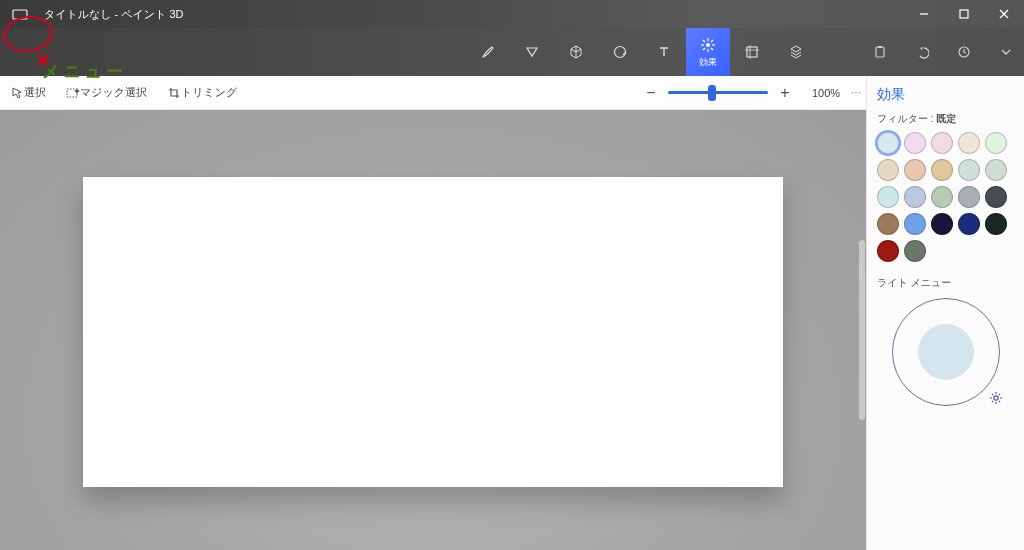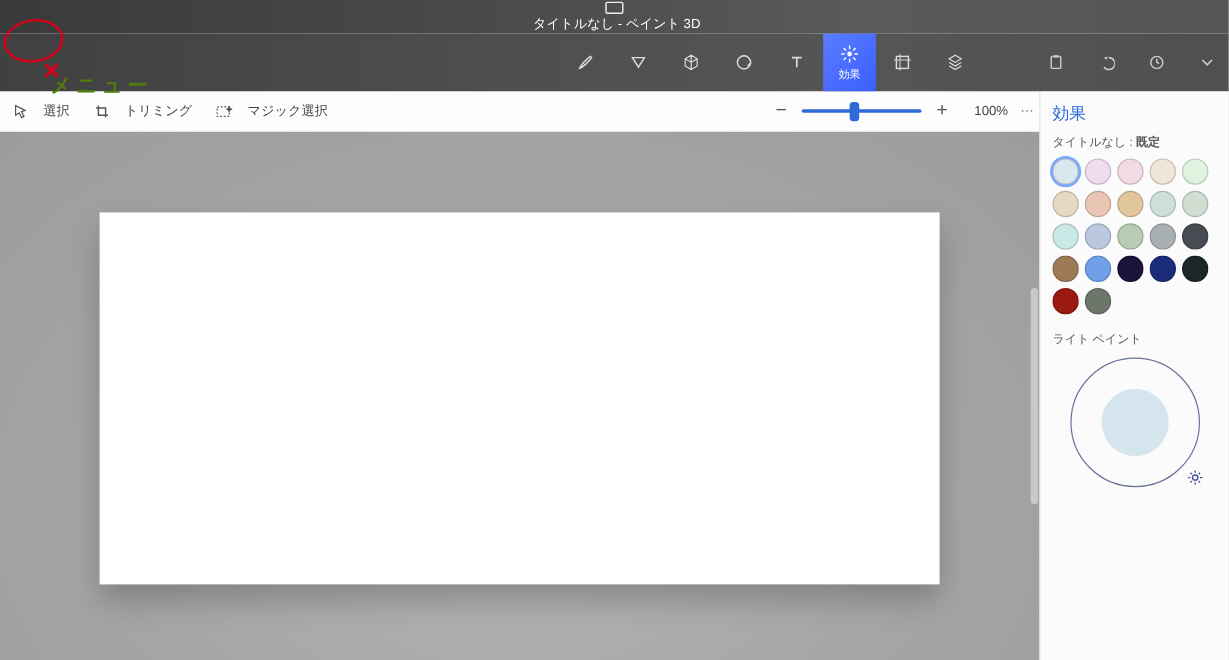--- a/index.html
+++ b/index.html
@@ -1,36 +1,36 @@
 <!DOCTYPE html>
 <html><head>
 <meta charset="utf-8">
 <style>
 * { box-sizing: border-box; margin: 0; padding: 0; font-family: "Yu Gothic UI", "Segoe UI", sans-serif; }
 body { width: 1024px; height: 550px; overflow: hidden; background: #f0f0f0; }
 
-.titlebar { height: 28px; background: linear-gradient(to right, #3a3a3a, #4a4a4a 40%, #5a5a5a 70%, #555); display: flex; align-items: center; color: #fff; font-size: 11px; position: relative; flex-direction: column; }
+.titlebar { height: 28px; background: linear-gradient(to right, #3a3a3a, #4a4a4a 40%, #5a5a5a 70%, #555); display: flex; align-items: center; color: #fff; font-size: 11px; position: relative; }
 .titlebar .menu-btn { width: 40px; height: 28px; display: flex; align-items: center; justify-content: center; }
 .titlebar .title { margin-left: 4px; }
 .titlebar .win-controls { margin-left: auto; display: flex; }
 .titlebar .win-btn { width: 40px; height: 28px; display: flex; align-items: center; justify-content: center; }
 
 .maintabs { height: 48px; background: linear-gradient(to right, #404040, #4e4e4e 40%, #555 70%, #505050); display: flex; align-items: stretch; justify-content: center; position: relative; }
 .maintabs .spacer-left { flex: 0 0 260px; }
 .maintabs .tab { width: 44px; display: flex; flex-direction: column; align-items: center; justify-content: center; color: #eaeaea; font-size: 9px; gap: 2px; }
 .maintabs .tab.active { background: linear-gradient(135deg, #5b7cff, #3a5fff); color: #fff; }
 .maintabs .tab .ticon { height: 18px; display: flex; align-items: center; justify-content: center; }
 .maintabs .right-cluster { position: absolute; right: 6px; top: 0; height: 48px; display: flex; align-items: center; gap: 18px; color: #ddd; }
 .maintabs .rbtn { width: 24px; height: 24px; display: flex; align-items: center; justify-content: center; }
 
 .app-body { display: flex; height: calc(550px - 76px); }
 
 .workspace { flex: 1; display: flex; flex-direction: column; background: #b5b5b5; }
 .toolbar2 { height: 34px; background: #fdfdfd; border-bottom: 1px solid #e9e9e9; display: flex; align-items: center; font-size: 11px; color: #444; }
-.toolbar2 .tool { display: flex; align-items: center; gap: 12px; padding: 0 10px; height: 100%; }
+.toolbar2 .tool { display: flex; align-items: center; gap: 0; padding: 0 10px; height: 100%; }
 .toolbar2 .tool .ticon2 { width: 14px; height: 14px; display: flex; align-items: center; justify-content: center; }
 .toolbar2 .grow { flex: 1; }
 .toolbar2 .zoom-slider { width: 100px; height: 3px; background: #2f6bd8; position: relative; margin: 0 6px; border-radius: 2px; }
 .toolbar2 .zoom-slider::after { content: ""; width: 8px; height: 16px; background: #2f6bd8; border-radius: 3px; position: absolute; left: 40%; top: -6px; }
 .toolbar2 .pm { width: 22px; text-align: center; font-size: 16px; color: #555; }
 .toolbar2 .zoom-pct { width: 40px; text-align: center; margin-left: 10px; }
 .toolbar2 .dots { width: 20px; text-align: center; color: #888; }
 
 .canvas-area { flex: 1; position: relative; background: radial-gradient(ellipse at 50% 70%, #b5b5b5 0%, #a5a5a5 55%, #9c9c9c 100%); display: flex; align-items: center; justify-content: center; }
 .canvas { width: 700px; height: 310px; background: #fff; box-shadow: 0 14px 24px rgba(0,0,0,0.22); margin-top: 4px; }
@@ -192,53 +192,53 @@
       <div class="tool">
         <span class="ticon2">
             <svg width="12" height="12" viewBox="0 0 12 12">
               <path d="M2 1l8 4-3 1 2 4-2 1-2-4-3 2z" fill="none" stroke="#555" stroke-width="1"></path>
             </svg>
           </span>
         <span>選択</span>
       </div>
       <div class="tool">
         <span class="ticon2">
-            <svg width="12" height="12" viewBox="0 0 12 12">
-              <path d="M3 1v8h8M1 3h8v8" fill="none" stroke="#555" stroke-width="1.2"></path>
-            </svg>
-          </span>
-        <span>トリミング</span>
-      </div>
-      <div class="tool">
-        <span class="ticon2">
             <svg width="14" height="12" viewBox="0 0 14 12">
               <rect x="1" y="2" width="10" height="8" fill="none" stroke="#555" stroke-width="1" stroke-dasharray="1.5 1.5"></rect>
               <path d="M11 1l1 2 2 1-2 1-1 2-1-2-2-1 2-1z" fill="#555"></path>
             </svg>
           </span>
         <span>マジック選択</span>
       </div>
+      <div class="tool">
+        <span class="ticon2">
+            <svg width="12" height="12" viewBox="0 0 12 12">
+              <path d="M3 1v8h8M1 3h8v8" fill="none" stroke="#555" stroke-width="1.2"></path>
+            </svg>
+          </span>
+        <span>トリミング</span>
+      </div>
       <div class="grow"></div>
       <div class="pm">−</div>
       <div class="zoom-slider"></div>
       <div class="pm">+</div>
       <div class="zoom-pct">100%</div>
       <div class="dots">⋯</div>
     </div>
 
     <div class="canvas-area">
       <div class="canvas"></div>
       <div class="scroll-thumb"></div>
     </div>
   </div>
 
   <div class="sidepanel">
     <div class="panel-title">効果</div>
     <div class="filter-row">
-      <span>タイトルなし :</span>
+      <span>フィルター :</span>
       <b>既定</b>
     </div>
     <div class="swatches" id="swatches">
         <div class="swatch sel" style="background: rgb(216, 232, 238);"></div>
         <div class="swatch" style="background: rgb(240, 220, 239);"></div>
         <div class="swatch" style="background: rgb(242, 219, 228);"></div>
         <div class="swatch" style="background: rgb(238, 230, 214);"></div>
         <div class="swatch" style="background: rgb(223, 243, 223);"></div>
         <div class="swatch" style="background: rgb(230, 217, 194);"></div>
         <div class="swatch" style="background: rgb(232, 198, 179);"></div>
@@ -251,21 +251,21 @@
         <div class="swatch" style="background: rgb(169, 176, 180);"></div>
         <div class="swatch" style="background: rgb(71, 75, 82);"></div>
         <div class="swatch" style="background: rgb(158, 122, 88);"></div>
         <div class="swatch" style="background: rgb(111, 160, 232);"></div>
         <div class="swatch" style="background: rgb(27, 19, 57);"></div>
         <div class="swatch" style="background: rgb(26, 44, 122);"></div>
         <div class="swatch" style="background: rgb(29, 38, 38);"></div>
         <div class="swatch" style="background: rgb(154, 26, 18);"></div>
         <div class="swatch" style="background: rgb(109, 118, 106);"></div>
       </div>
-    <div class="wheel-label">ライト ペイント</div>
+    <div class="wheel-label">ライト メニュー</div>
     <div class="wheel">
       <span class="sun">
           <svg width="14" height="14" viewBox="0 0 14 14">
             <circle cx="7" cy="7" r="2.2" fill="none" stroke="#4a5aa0" stroke-width="1.2"></circle>
             <g stroke="#4a5aa0" stroke-width="1.2">
               <line x1="7" y1="1" x2="7" y2="3"></line>
               <line x1="7" y1="11" x2="7" y2="13"></line>
               <line x1="1" y1="7" x2="3" y2="7"></line>
               <line x1="11" y1="7" x2="13" y2="7"></line>
               <line x1="3" y1="3" x2="4.2" y2="4.2"></line>

